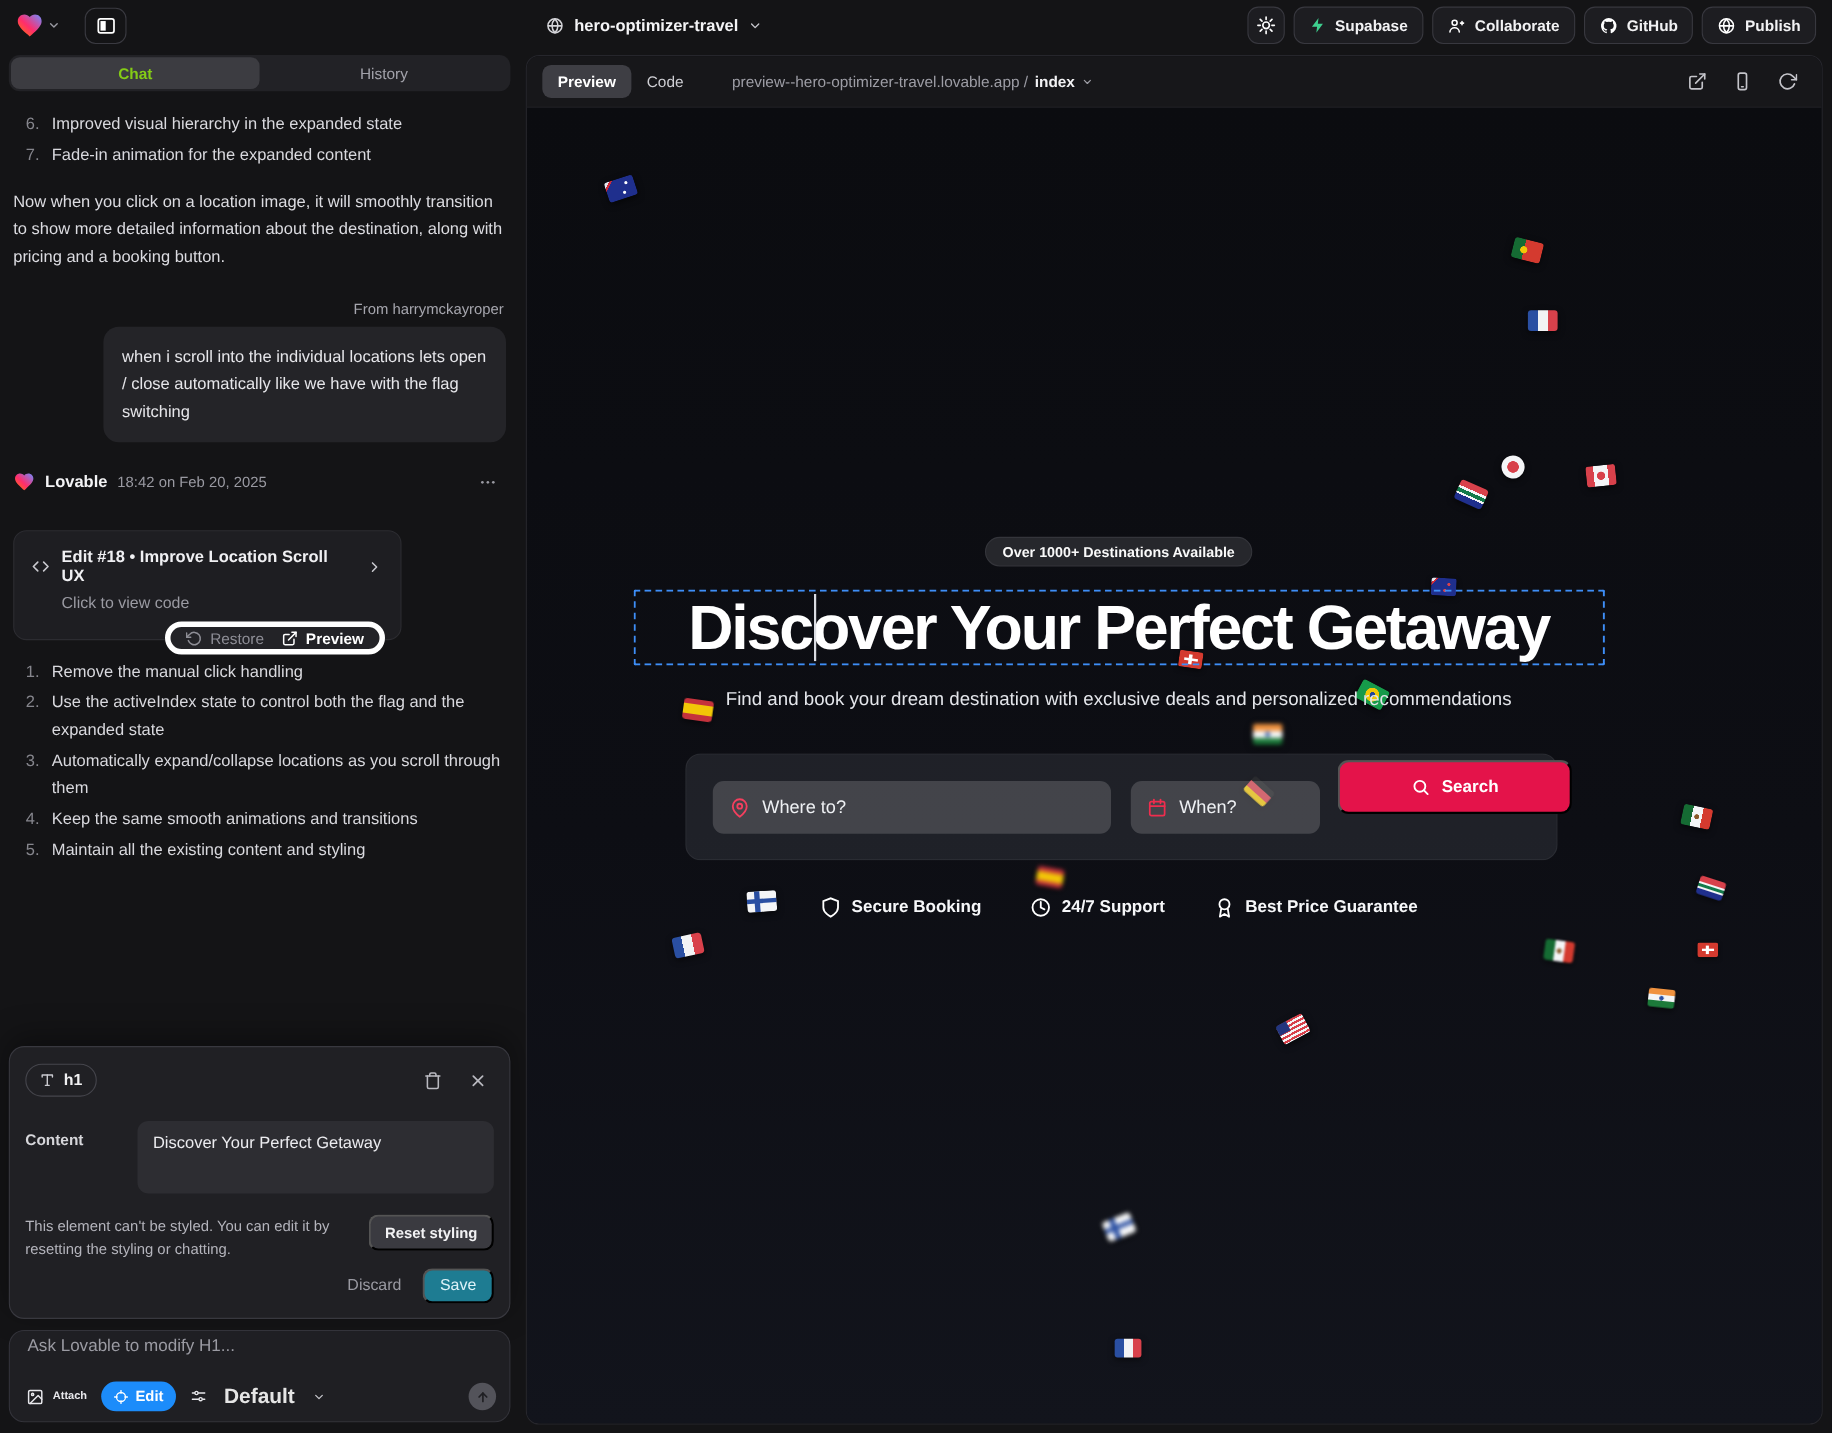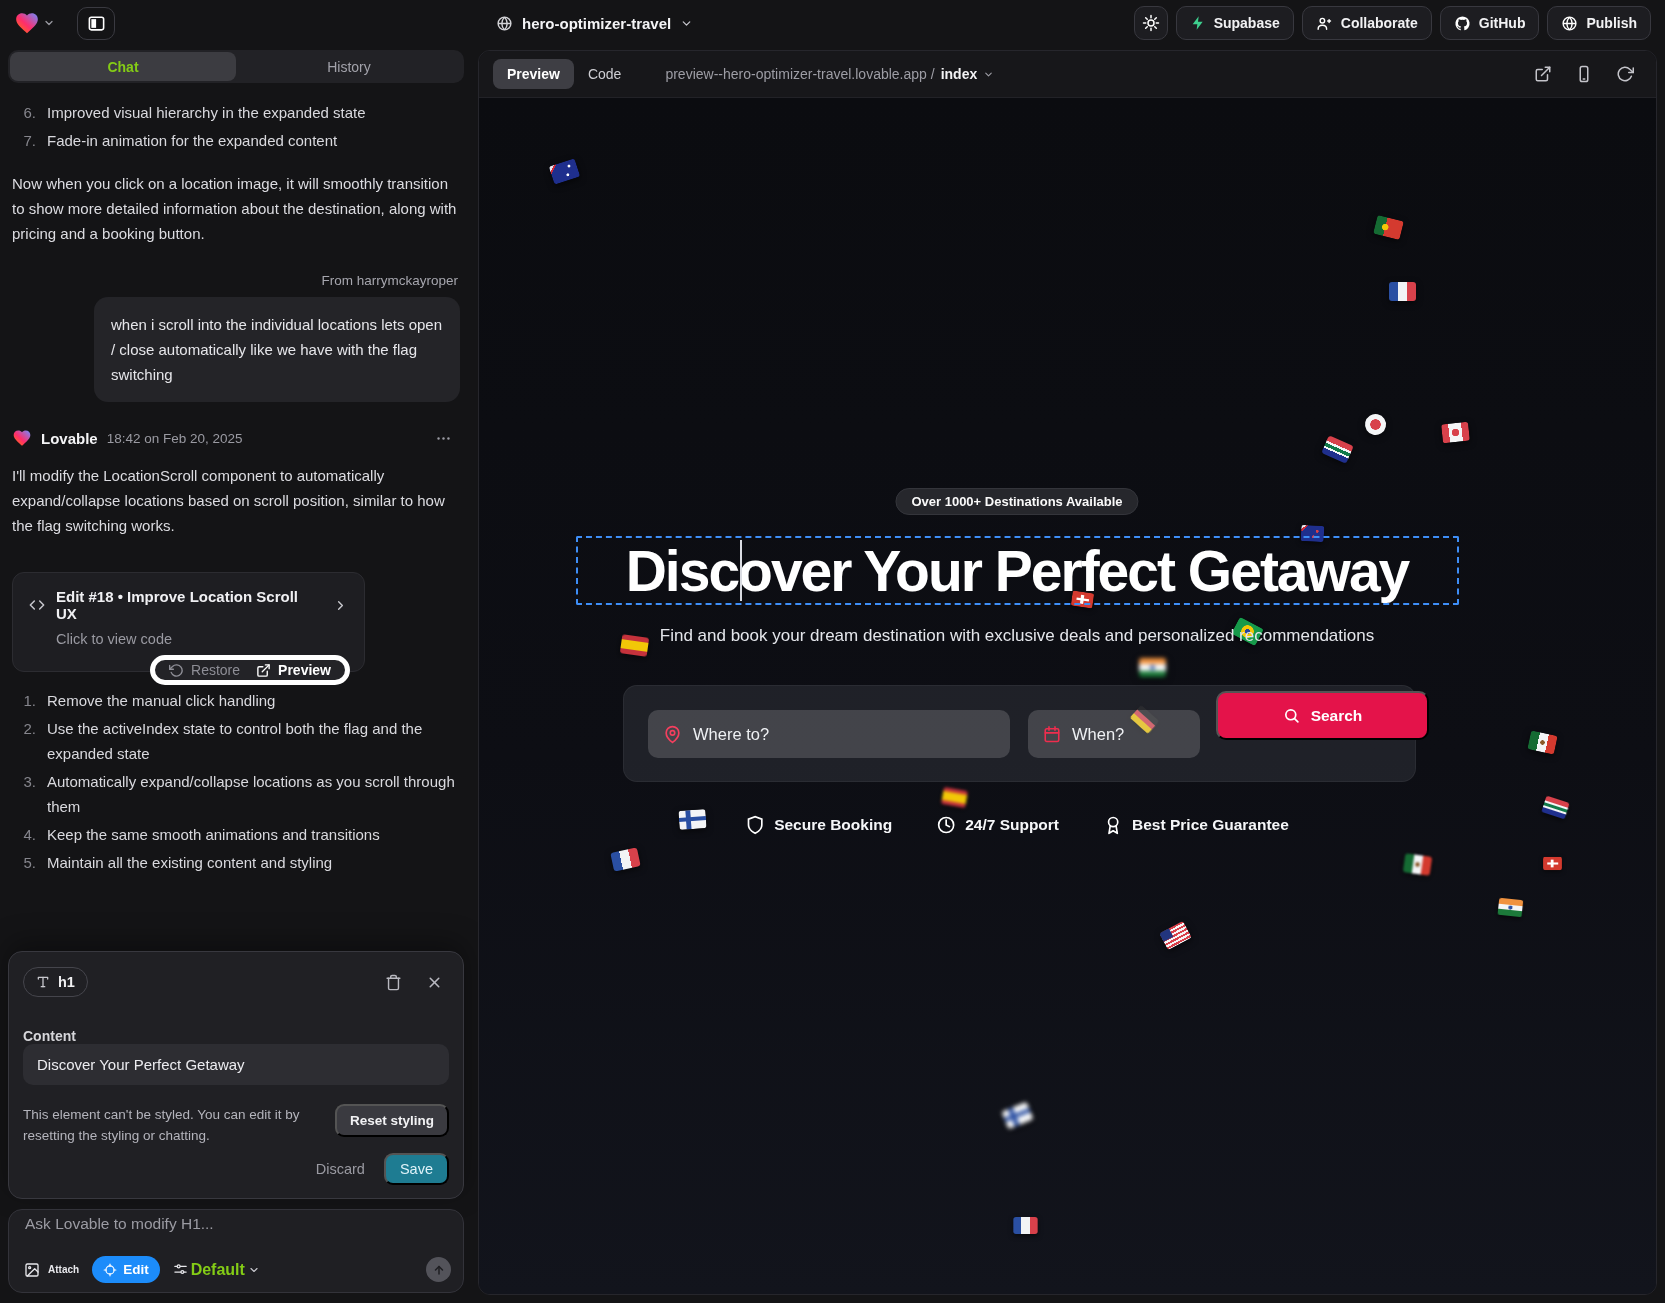--- a/index.html
+++ b/index.html
@@ -61,42 +61,42 @@
   .ec-preview { color:#fff; display:flex; align-items:center; gap:7px; font-size:14px; font-weight:600; }
 
   
   .editor-panel { flex:none; height:248px; margin-top:8px; background:#202024;
     border:1px solid #38383f; border-radius:14px; padding:15px 14px; position:relative;
     box-shadow:0 -8px 28px rgba(0,0,0,.35); }
   .ep-row1 { display:flex; align-items:center; }
   .tagpill { display:inline-flex; align-items:center; gap:8px; height:30px; padding:0 12px;
     border:1px solid #45454c; border-radius:999px; font-size:14.5px; font-weight:600; color:#f0f0f2; }
   .ep-icons { margin-left:auto; display:flex; align-items:center; gap:24px; padding-right:6px; }
-  .ep-row2 { margin-top:22px; display:flex;flex-direction:column; }
+  .ep-row2 { margin-top:22px; display:flex; }
   .clabel { width:102px; font-size:14px; font-weight:600; color:#d6d6da; padding-top:9px; flex:none; }
   .ctext { flex:1; background:#2d2d32; border-radius:10px; padding:12px 14px; font-size:15px;
     color:#ececf0; height:66px; }
   .ep-row3 { margin-top:19px; display:flex; align-items:flex-start; }
   .ep-note { flex:1; font-size:13.5px; color:#b4b4bc; line-height:21px; padding-right:12px; max-width:330px; }
   .resetbtn { background:#3a3a40; border-radius:9px; height:33px; padding:0 13px; font-size:13.5px;
     font-weight:600; color:#f2f2f4; display:flex; align-items:center; flex:none; }
   .ep-actions { position:absolute; right:14px; bottom:13px; display:flex; align-items:center; gap:19px; }
   .discard { color:#9a9aa2; font-size:14.5px; }
   .savebtn { background:#1e7c92; color:#dff3f9; border-radius:9px; height:32px; padding:0 14px;
     font-size:14.5px; display:flex; align-items:center; }
 
   
   .composer { flex:none; height:84px; margin-top:10px; background:#1f1f23; border:1px solid #33333a;
     border-radius:14px; padding:5px 16px; position:relative; }
   .composer-ph { color:#9b9ba3; font-size:15.5px; }
   .composer-row { position:absolute; left:15px; right:12px; bottom:9px; display:flex; align-items:center; gap:13px; }
   .attach { display:flex; gap:8px; align-items:center; color:#e8e8ec; font-size:10px; font-weight:600; }
   .editpill { display:flex; gap:6px; align-items:center; background:#1c8cfa; border-radius:999px;
     height:27px; padding:0 11px; color:#fff; font-size:13.5px; font-weight:700; }
-  .defaultbtn { display:flex; gap:3px; align-items:center; color:#84cc16; font-size:16px; font-weight:600; }
+  .defaultbtn { display:flex; gap:16px; align-items:center; color:#e5e5e5; font-size:19px; font-weight:600; }
   .sendbtn { margin-left:auto; width:25px; height:25px; border-radius:50%; background:#53535a;
     display:flex; align-items:center; justify-content:center; }
 
   
   .preview-pane { position:absolute; left:478px; top:50px; width:1179px; height:1245px;
     border-radius:12px; background:#0e0f12; border:1px solid #26262c; overflow:hidden; }
   .preview-bar { height:47px; display:flex; align-items:center; padding:0 14px;
     background:#17171a; border-bottom:1px solid #222227; }
   .pv-tab { height:30px; padding:0 14px; border-radius:8px; display:flex; align-items:center;
     font-size:14px; color:#cfcfd4; }
@@ -277,21 +277,20 @@
       <span class="lov-name">Lovable</span>
       <span class="lov-time">18:42 on Feb 20, 2025</span>
       <span class="lov-dots">
         <svg width="17" height="17" viewBox="0 0 24 24" fill="#9a9aa2">
             <circle cx="5" cy="12" r="1.7"></circle>
             <circle cx="12" cy="12" r="1.7"></circle>
             <circle cx="19" cy="12" r="1.7"></circle>
           </svg>
       </span>
     </div>
-    <p class="para" style="margin-top:15px">I'll modify the LocationScroll component to automatically expand/collapse locations based on scroll position, similar to how the flag switching works.</p>
 
     <div class="edit-card">
       <div class="ec-top">
         <span>
           <svg width="16" height="16" viewBox="0 0 24 24" fill="none" stroke="#c9c9cf" stroke-width="2.2" stroke-linecap="round" stroke-linejoin="round">
               <polyline points="16 18 22 12 16 6"></polyline>
               <polyline points="8 6 2 12 8 18"></polyline>
             </svg>
         </span>
         <span>Edit #18 • Improve Location Scroll UX</span>

